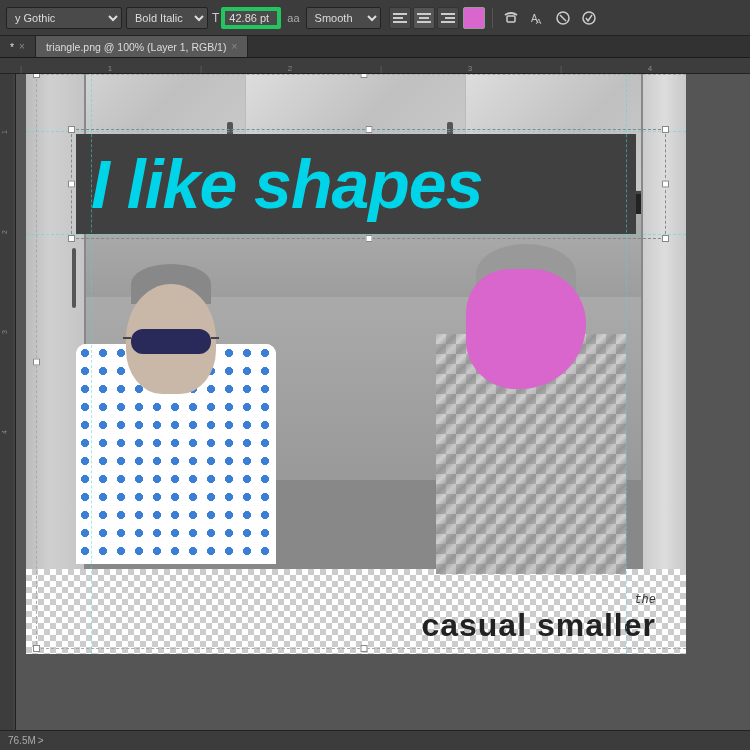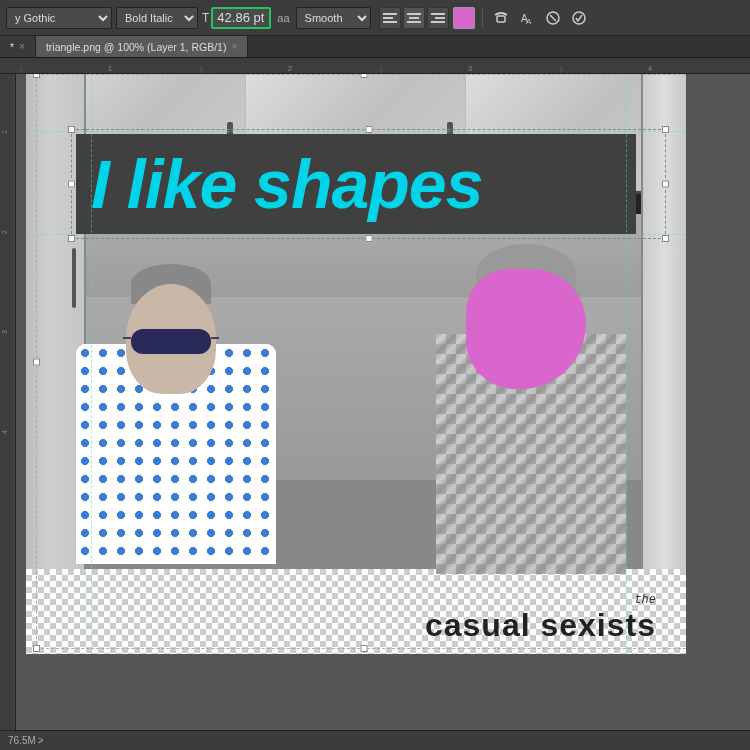--- a/index.html
+++ b/index.html
@@ -23,36 +23,36 @@
     }
     .toolbar-select {
       background: #4a4a4a;
       border: 1px solid #222;
       color: #ddd;
       font-size: 11px;
       height: 22px;
       padding: 0 4px;
       border-radius: 2px;
     }
-    .font-name-select { width: 106px; }
+    .font-name-select { width: 116px; }
     .font-style-select { width: 82px; }
     .font-size-group {
       display: flex;
       align-items: center;
       gap: 2px;
     }
     .font-size-icon {
       color: #ccc;
       font-size: 12px;
     }
     .font-size-input {
       background: #4a4a4a;
-      border: 2px solid #22c55e;
+      border: 4px solid #22c55e;
       color: #ddd;
-      font-size: 13px;
+      font-size: 11px;
       height: 22px;
       width: 60px;
       padding: 0 4px;
       border-radius: 2px;
     }
     .aa-label {
       color: #aaa;
       font-size: 11px;
       margin: 0 2px;
     }
@@ -768,21 +768,21 @@
             <div class="diamond-pattern"></div>
           </div>
         </div>
       </div>
 
       <div class="transparency-area"></div>
 
       <div class="bottom-text">
         <div class="bottom-text-the">the</div>
         <div class="bottom-text-main">
-          <span>casual </span><span style="font-weight:700;">sexists</span>
+          <span>casual </span><span style="font-weight:700;">smaller</span>
         </div>
       </div>
 
       <div class="text-selection">
         <div class="sel-handle sel-tl"></div>
         <div class="sel-handle sel-tm"></div>
         <div class="sel-handle sel-tr"></div>
         <div class="sel-handle sel-ml"></div>
         <div class="sel-handle sel-mr"></div>
         <div class="sel-handle sel-bl"></div>

